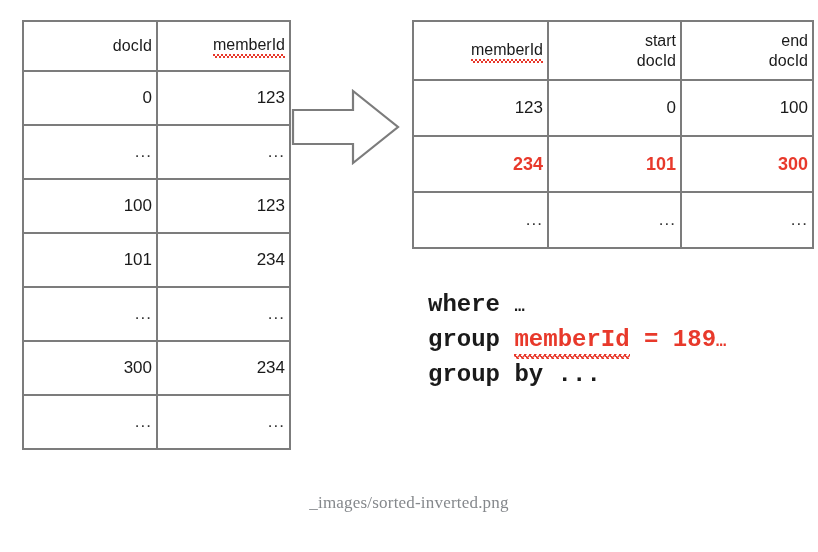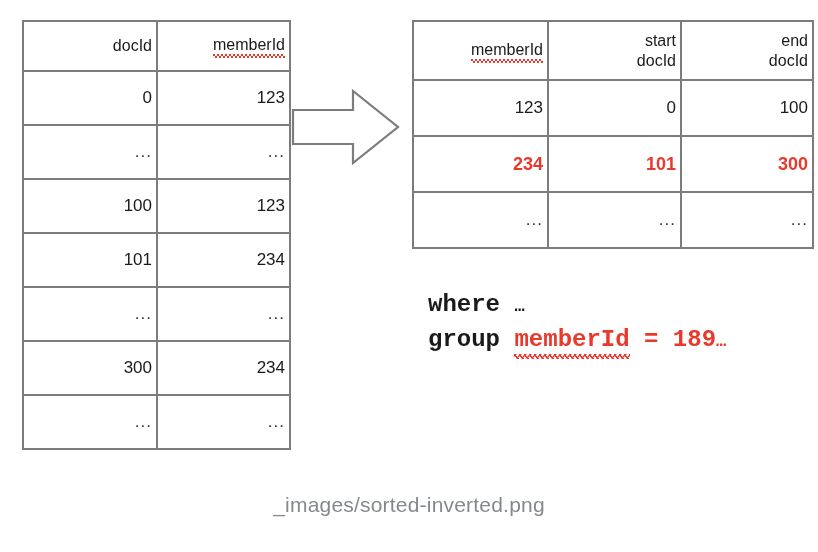--- a/index.html
+++ b/index.html
@@ -127,22 +127,22 @@
   }
 
   
   #caption {
     position: absolute;
     left: 0;
     right: 0;
     top: 493px;
     text-align: center;
     color: #85888c;
-    font-family: Liberation Sans, sans-serif;
-    font-size: 21px;
+    font-family: Liberation Serif, serif;
+    font-size: 17px;
     letter-spacing: 0.2px;
   }
 </style>
 </head>
 <body>
 
 <table id="source-table" class="grid-table">
   <tbody>
     <tr>
       <td class="head">
@@ -218,15 +218,16 @@
       <td class="dots">...</td>
       <td class="dots">...</td>
       <td class="dots">...</td>
     </tr>
   </tbody>
 </table>
 
 <div id="sql-block">
   <span class="sql-line"><span>where</span> <span class="sql-ellipsis">…</span></span>
   <span class="sql-line"><span>group</span> <span class="sql-red squiggle thick">memberId</span><span class="sql-red"> = 189</span><span class="sql-red sql-ellipsis">…</span></span>
+  <span class="sql-line">group by ...</span>
 </div>
 
 <div id="caption">_images/sorted-inverted.png</div>
 
 </body></html>

